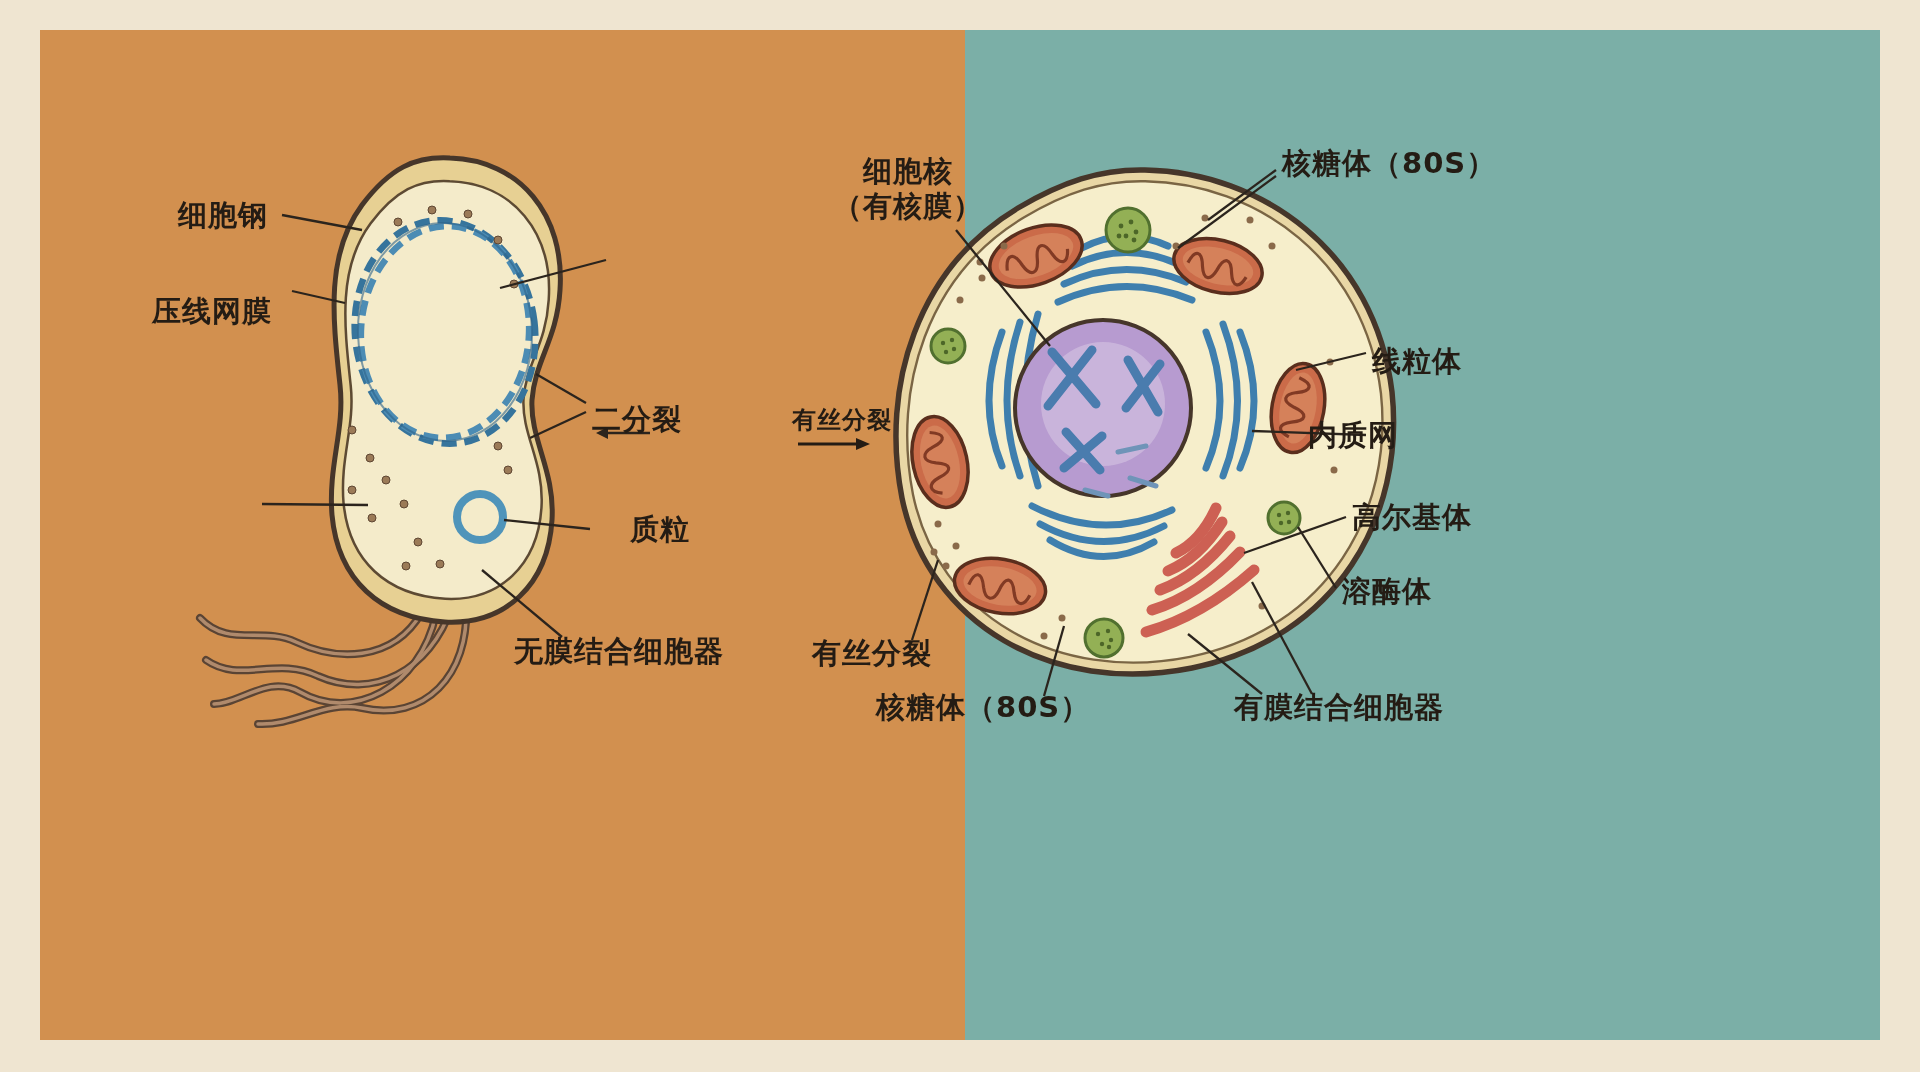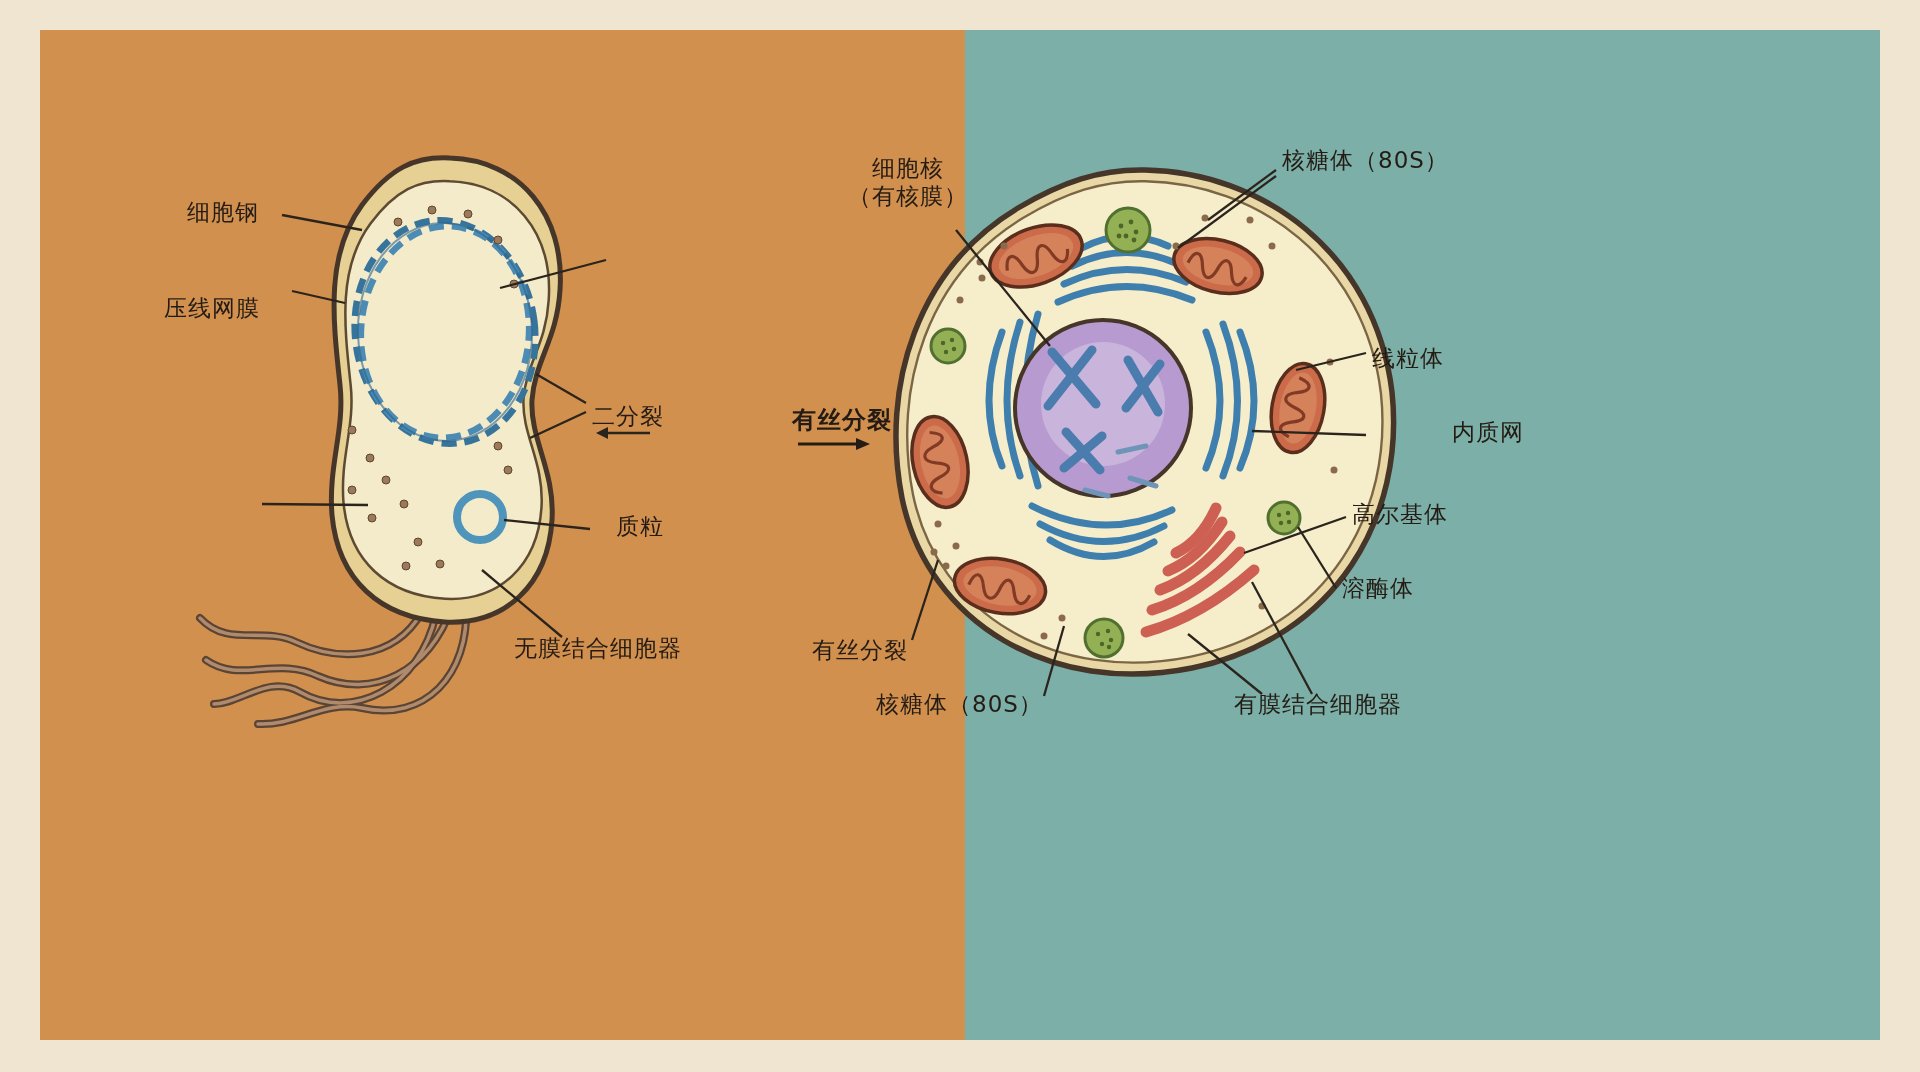--- a/index.html
+++ b/index.html
@@ -3,21 +3,21 @@
 <meta charset="utf-8">
 <style>
   html,body{margin:0;padding:0;background:#efe5d1;}
   .stage{
     position:relative;width:1920px;height:1072px;overflow:hidden;
     background:#efe5d1;
     font-family:"DejaVu Sans","Liberation Sans",sans-serif;
   }
   .stage svg{position:absolute;left:0;top:0;}
   .lbl{
-    position:absolute;color:#241c14;font-weight:400;font-size:23px;
+    position:absolute;color:#241c14;font-weight:700;font-size:29px;
     line-height:1.22;letter-spacing:1px;white-space:nowrap;
   }
   .center{text-align:center;}
   .right{text-align:center;}
   .small{font-size:24px;font-weight:700;}
 </style>
 </head>
 <body>
 
 <div class="stage">
@@ -246,36 +246,36 @@
 </svg>
 
 <div class="lbl right" style="left:168px;top:198px;width:110px;">细胞钢</div>
 
 <div class="lbl right" style="left:136px;top:274px;width:152px;margin-top:20px;">压线网膜</div>
 
 
 <div class="lbl" style="left:592px;top:402px;">二分裂</div>
 
 
-<div class="lbl" style="left:616px;top:512px;">质粒</div>
+<div class="lbl" style="left:630px;top:512px;">质粒</div>
 
 <div class="lbl" style="left:514px;top:634px;">无膜结合细胞器</div>
 
 <div class="lbl small" style="left:792px;top:406px;">有丝分裂</div>
 
 <div class="lbl center" style="left:820px;top:154px;width:176px;">
   <div>细胞核</div>
   <div>（有核膜）</div>
 </div>
 
 <div class="lbl" style="left:1282px;top:146px;">核糖体（80S）</div>
 
 <div class="lbl" style="left:1372px;top:344px;">线粒体</div>
 
-<div class="lbl" style="left:1452px;top:418px;">内质网</div>
+<div class="lbl" style="left:1308px;top:418px;">内质网</div>
 
 <div class="lbl" style="left:1352px;top:500px;">高尔基体</div>
 
 <div class="lbl" style="left:1342px;top:574px;">溶酶体</div>
 
 <div class="lbl" style="left:812px;top:636px;">有丝分裂</div>
 
 <div class="lbl" style="left:876px;top:690px;">核糖体（80S）</div>
 
 <div class="lbl" style="left:1234px;top:690px;">有膜结合细胞器</div>

